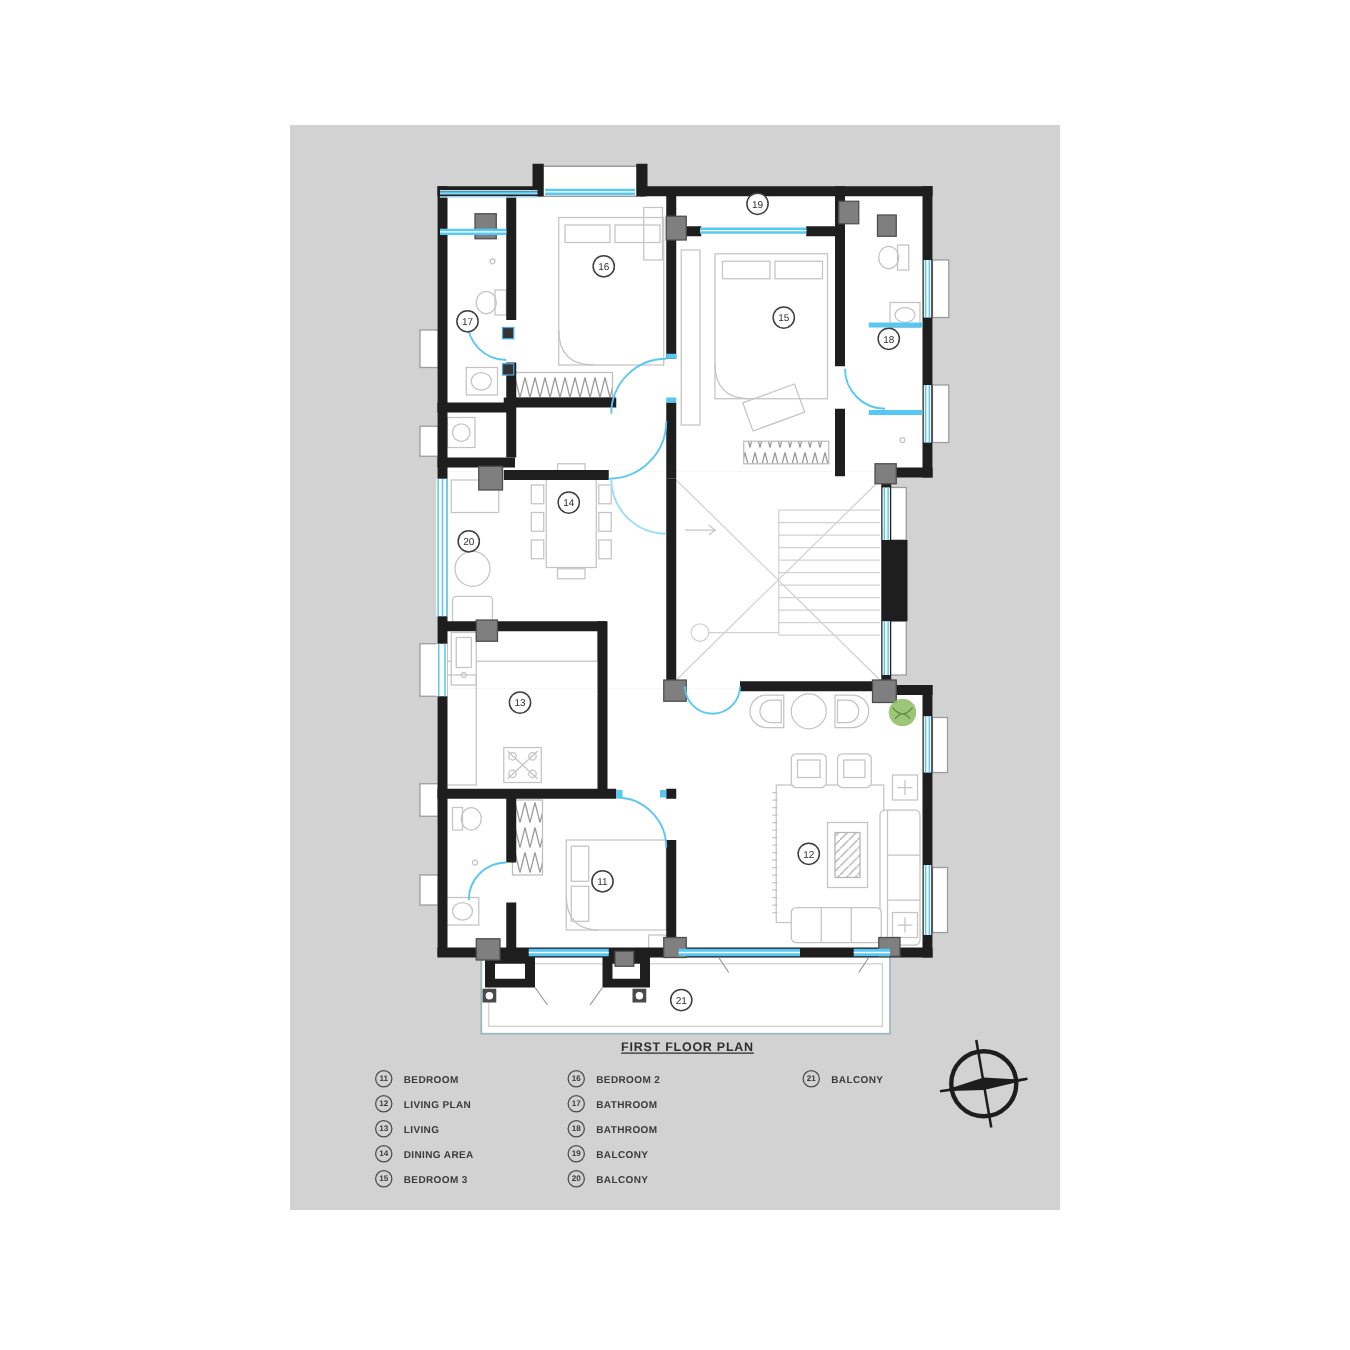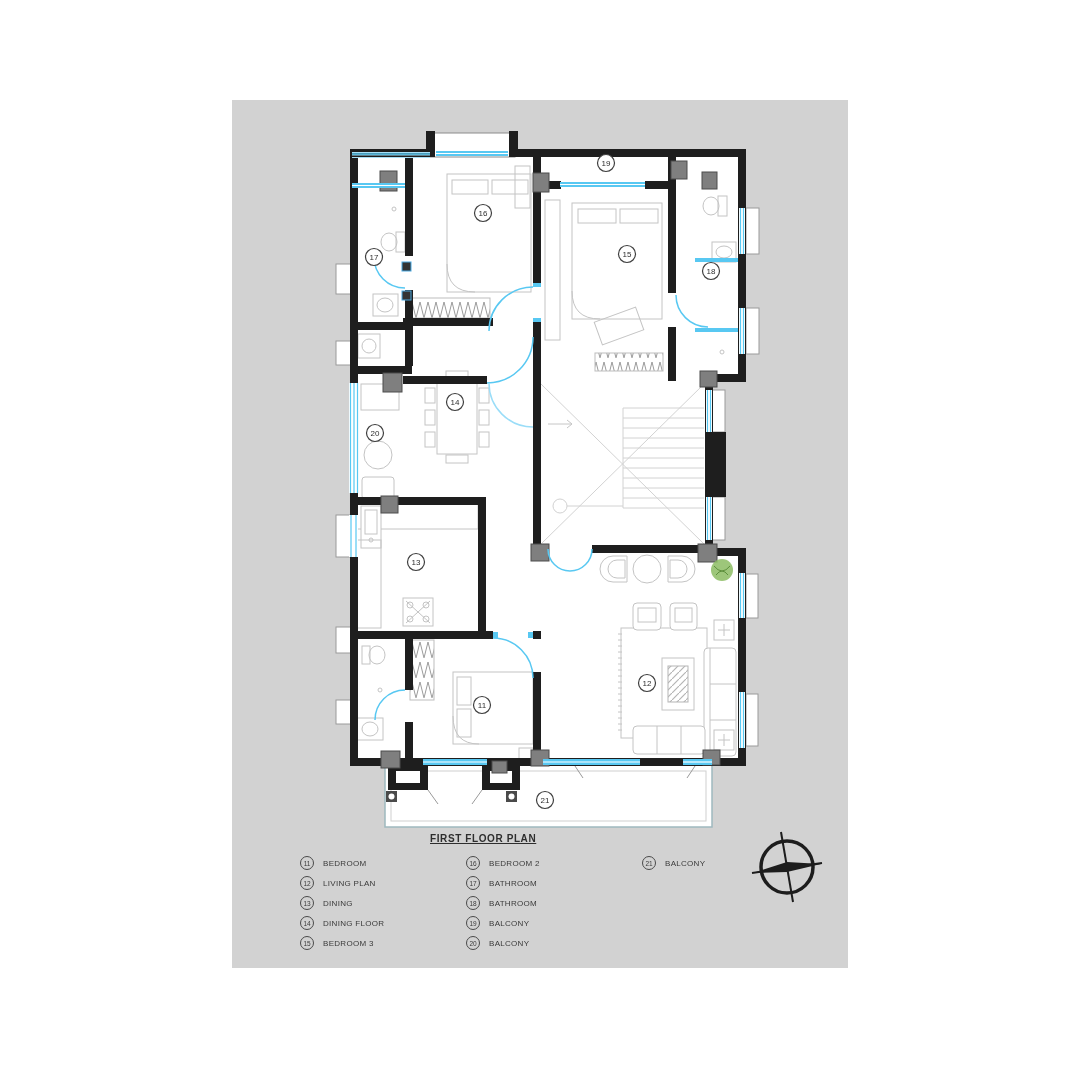--- a/index.html
+++ b/index.html
@@ -1,24 +1,24 @@
 <!DOCTYPE html>
 <html><head>
 <meta charset="utf-8">
 <style>
   html,body{margin:0;padding:0;background:#ffffff;}
   #stage{position:relative;width:1080px;height:1080px;background:#ffffff;overflow:hidden;
          font-family:"Liberation Sans", sans-serif;}
   #paper{position:absolute;left:232px;top:100px;width:616px;height:868px;background:#d2d2d2;}
   #plan-svg{position:absolute;left:0;top:0;width:1080px;height:1080px;}
-  .plan-title{position:absolute;left:430px;top:833px;width:240px;text-align:left;
+  .plan-title{position:absolute;left:430px;top:833px;width:240px;text-align:center;
     font-size:10px;font-weight:bold;letter-spacing:0.6px;color:#2e2e2e;
     text-decoration:underline;}
-  .legend{position:absolute;top:853px;}
-  #legend-col-0{left:300px;} #legend-col-1{left:466px;} #legend-col-2{left:642px;}
+  .legend{position:absolute;top:853px;font-weight:bold;}
+  #legend-col-0{left:300px;} #legend-col-1{left:454px;} #legend-col-2{left:642px;}
   .leg-item{display:flex;align-items:center;height:20px;}
   .leg-num{width:14px;height:14px;border:1px solid #4a4a4a;border-radius:50%;
     font-size:6.5px;color:#3a3a3a;display:flex;align-items:center;justify-content:center;
     background:transparent;box-sizing:border-box;flex:0 0 14px;}
   .leg-label{font-size:8px;color:#3a3a3a;margin-left:9px;letter-spacing:0.3px;white-space:nowrap;}
   svg text{font-family:"Liberation Sans", sans-serif;}
 </style>
 </head>
 <body>
 
@@ -326,25 +326,25 @@
       <div class="leg-item">
         <span class="leg-num">11</span>
         <span class="leg-label">BEDROOM</span>
       </div>
       <div class="leg-item">
         <span class="leg-num">12</span>
         <span class="leg-label">LIVING PLAN</span>
       </div>
       <div class="leg-item">
         <span class="leg-num">13</span>
-        <span class="leg-label">DINING</span>
+        <span class="leg-label">LIVING</span>
       </div>
       <div class="leg-item">
         <span class="leg-num">14</span>
-        <span class="leg-label">DINING FLOOR</span>
+        <span class="leg-label">DINING AREA</span>
       </div>
       <div class="leg-item">
         <span class="leg-num">15</span>
         <span class="leg-label">BEDROOM 3</span>
       </div>
     </div>
   <div class="legend" id="legend-col-1">
       <div class="leg-item">
         <span class="leg-num">16</span>
         <span class="leg-label">BEDROOM 2</span>

